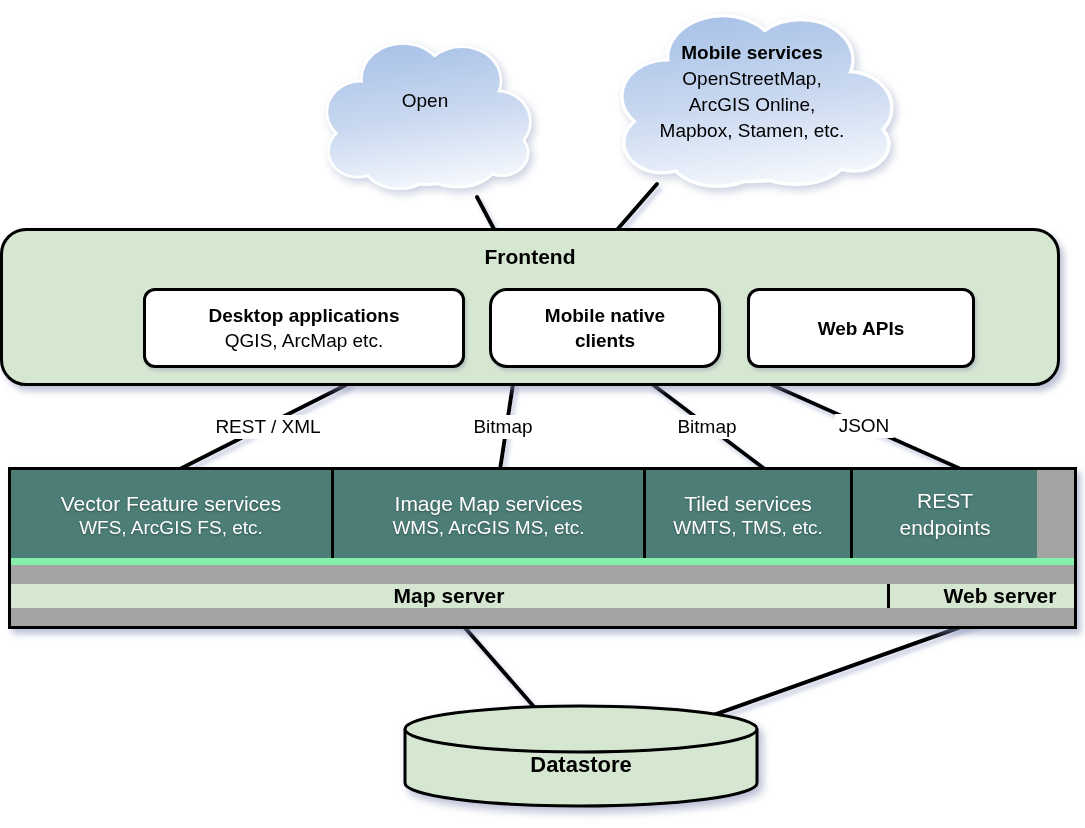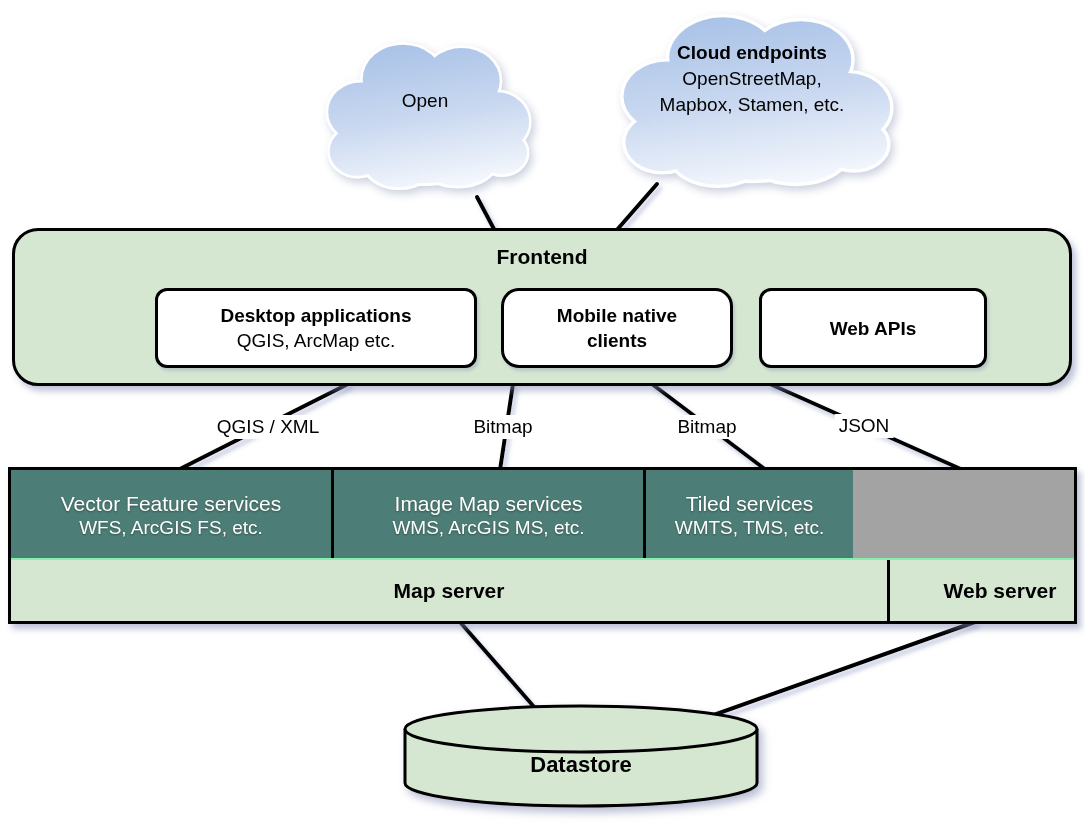--- a/index.html
+++ b/index.html
@@ -13,21 +13,21 @@
              filter:drop-shadow(3px 4px 4px rgba(140,150,185,.45));}
   .cloud-text{position:absolute;left:0;width:100%;text-align:center;
               font-size:19px;line-height:26px;z-index:3;}
   .cloud1{left:315px;top:30px;width:220px;height:172px;}
   .cloud1 .cloud-text{top:58px;}
   .cloud2{left:606px;top:0px;width:292px;height:202px;}
   .cloud2 .cloud-text{top:40px;}
   .b{font-weight:bold;}
 
   
-  .frontend{position:absolute;left:12px;top:228px;width:1060px;height:158px;z-index:2;
+  .frontend{position:absolute;left:0;top:228px;width:1060px;height:158px;z-index:2;
             background:#d5e7d1;border:3px solid #000;border-radius:26px;box-sizing:border-box;
             box-shadow:4px 5px 6px rgba(125,135,175,.5);}
   .frontend-title{position:absolute;left:0;top:14px;width:100%;text-align:center;
                   font-size:21px;font-weight:bold;}
   .fbox{position:absolute;top:57px;height:80px;background:#fff;border:3px solid #000;
         border-radius:12px;box-sizing:border-box;display:flex;flex-direction:column;
         justify-content:center;align-items:center;text-align:center;
         box-shadow:2px 3px 3px rgba(120,130,170,.3);}
   .fbox1{left:140px;width:322px;}
   .fbox2{left:486px;width:232px;border-radius:18px;}
@@ -45,21 +45,21 @@
              border:3px solid #000;box-sizing:border-box;background:#a3a3a3;
              box-shadow:4px 5px 6px rgba(125,135,175,.5);}
   .svc-row{display:flex;height:88px;}
   .svc-cell{background:#4c7d76;color:#fff;box-sizing:border-box;border-right:3px solid #000;
             display:flex;flex-direction:column;justify-content:center;align-items:center;
             text-align:center;text-shadow:0 1px 2px rgba(0,0,0,.35);}
   .svc-cell:last-child{border-right:none;}
   .c1{width:323px;} .c2{width:312px;} .c3{width:207px;} .c4{width:184px;}
   .svc-title{font-size:21px;line-height:27px;}
   .svc-sub{font-size:19px;font-weight:normal;line-height:22px;}
-  .srv-row{display:flex;height:61px;border-top:2px solid #86efac;}
+  .srv-row{display:flex;height:61px;border-top:7px solid #86efac;align-items:center;}
   .srv-cell{background:#d5e7d1;color:#000;box-sizing:border-box;display:flex;
             justify-content:center;align-items:center;font-size:21px;font-weight:bold;}
   .s1{width:879px;border-right:3px solid #000;}
   .s2{width:184px;padding-left:36px;}
 
   
   .cylinder{position:absolute;left:399px;top:702px;width:364px;height:112px;z-index:2;}
   .cylinder svg{filter:drop-shadow(4px 5px 4px rgba(125,135,175,.55));}
   .cyl-label{position:absolute;left:0;top:50px;width:100%;text-align:center;
              font-size:22px;font-weight:bold;z-index:3;}
@@ -154,59 +154,64 @@
             <ellipse cx="200" cy="62" rx="52" ry="40"></ellipse>
           <ellipse cx="248" cy="112" rx="44" ry="36"></ellipse>
             <ellipse cx="58" cy="148" rx="38" ry="30"></ellipse>
           <ellipse cx="115" cy="162" rx="48" ry="30"></ellipse>
             <ellipse cx="195" cy="160" rx="52" ry="30"></ellipse>
           <ellipse cx="255" cy="150" rx="34" ry="26"></ellipse>
         </g>
       </g>
     </svg>
     <div class="cloud-text">
-      <div class="b">Cloud endpoints</div>
+      <div class="b">Mobile services</div>
       <div>OpenStreetMap,</div>
+      <div>ArcGIS Online,</div>
       <div>Mapbox, Stamen, etc.</div>
     </div>
   </div>
 
   <div class="frontend">
     <div class="frontend-title">Frontend</div>
     <div class="fbox fbox1">
       <div class="fbox-title">Desktop applications</div>
       <div class="fbox-sub">QGIS, ArcMap etc.</div>
     </div>
     <div class="fbox fbox2">
       <div class="fbox-title pre">Mobile native
 clients</div>
     </div>
     <div class="fbox fbox3">
       <div class="fbox-title">Web APIs</div>
     </div>
   </div>
 
-  <div class="edge-label" style="left:268px;top:427px">QGIS / XML</div>
+  <div class="edge-label" style="left:268px;top:427px">REST / XML</div>
   <div class="edge-label" style="left:503px;top:427px">Bitmap</div>
   <div class="edge-label" style="left:707px;top:427px">Bitmap</div>
   <div class="edge-label" style="left:864px;top:426px">JSON</div>
 
   <div class="svc-table">
     <div class="svc-row">
       <div class="svc-cell c1">
         <div class="svc-title">Vector Feature services</div>
         <div class="svc-sub">WFS, ArcGIS FS, etc.</div>
       </div>
       <div class="svc-cell c2">
         <div class="svc-title">Image Map services</div>
         <div class="svc-sub">WMS, ArcGIS MS, etc.</div>
       </div>
       <div class="svc-cell c3">
         <div class="svc-title">Tiled services</div>
         <div class="svc-sub">WMTS, TMS, etc.</div>
+      </div>
+      <div class="svc-cell c4">
+        <div class="svc-title pre">REST
+endpoints</div>
       </div>
     </div>
     <div class="srv-row">
       <div class="srv-cell s1">Map server</div>
       <div class="srv-cell s2">Web server</div>
     </div>
   </div>
 
   <div class="cylinder">
     <svg width="364" height="112" viewBox="0 0 364 112">

